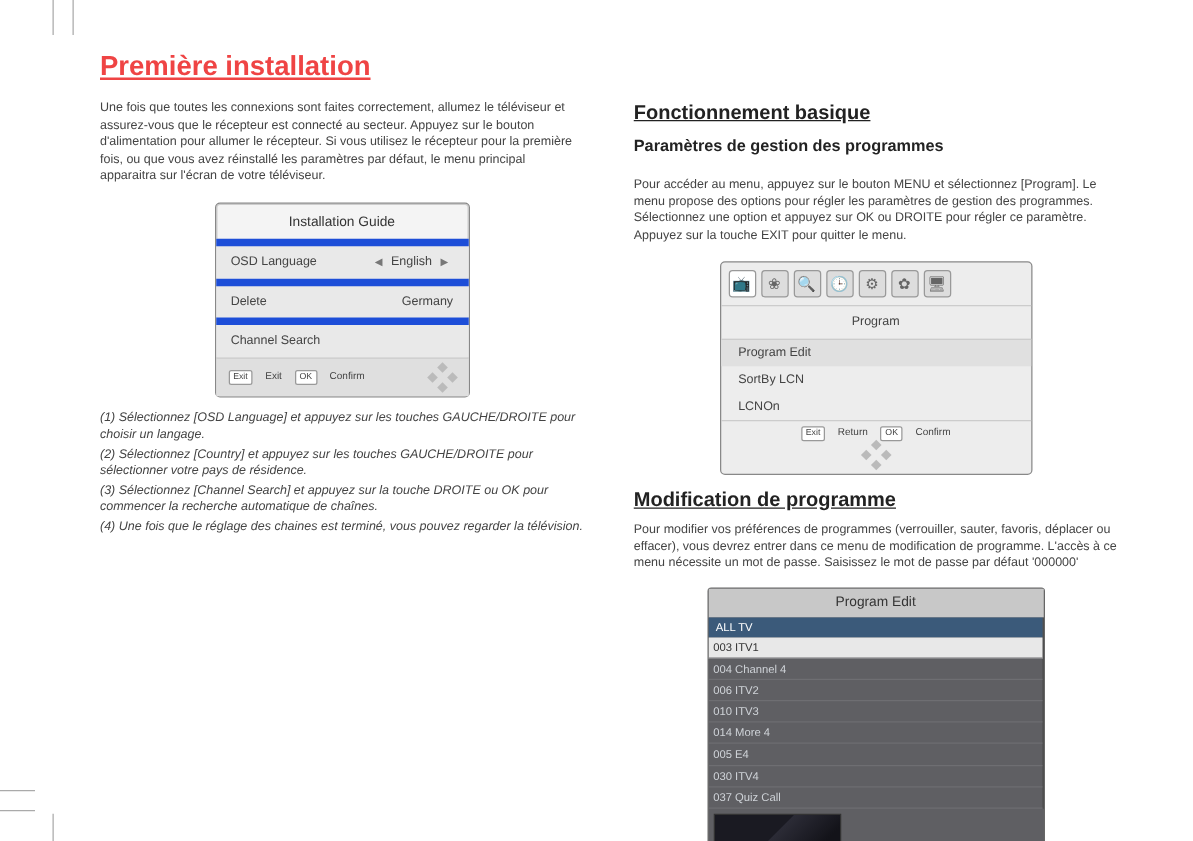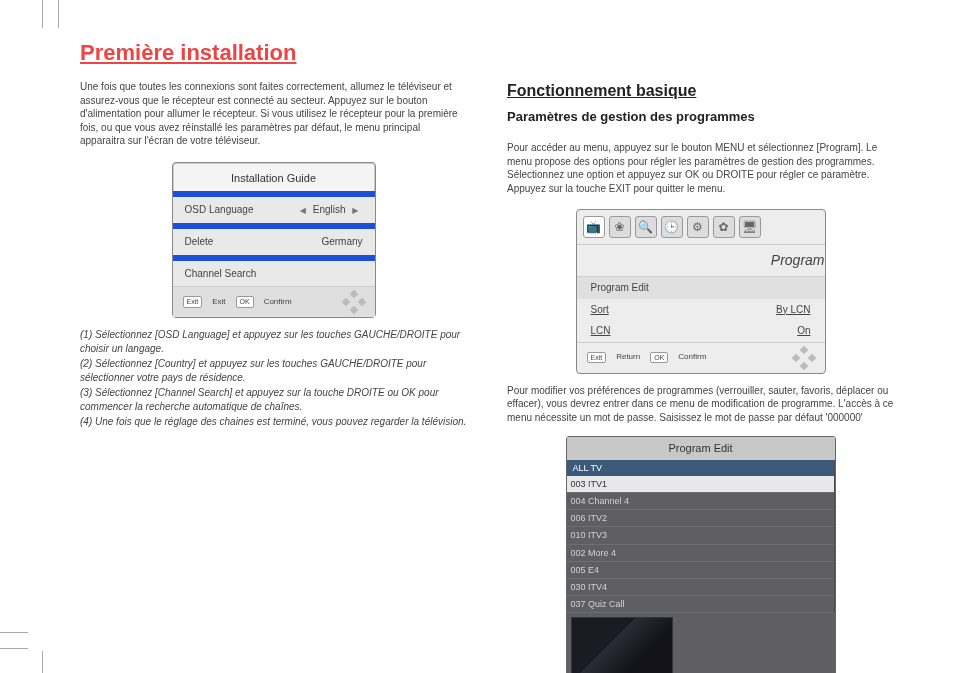--- a/index.html
+++ b/index.html
@@ -59,24 +59,24 @@
   .diamond-nav::before, .diamond-nav::after { content:""; position:absolute; width:6px; height:6px; background:#bbb; transform:rotate(45deg);}
   .diamond-nav::before { left:8px; top:0;} .diamond-nav::after { left:8px; bottom:0;}
   .diamond-nav .dl, .diamond-nav .dr { position:absolute; width:6px; height:6px; background:#bbb; transform:rotate(45deg);}
   .diamond-nav .dl{ left:0; top:8px;} .diamond-nav .dr{ right:0; top:8px;}
 
   
   .osd2 { width: 250px; margin: 14px auto 10px; border:1px solid #888; border-radius:4px; background:#ededed; font-size:10px;}
   .osd2 .iconbar { display:flex; gap:4px; padding:6px; justify-content:flex-start; border-bottom:1px solid #ccc;}
   .iconbar .ico { width:22px; height:22px; border:1px solid #999; border-radius:3px; background:#ddd; display:flex; align-items:center; justify-content:center; font-size:12px; color:#666;}
   .iconbar .ico.sel { background:#fff;}
-  .osd2 .osd-title { text-align:right; padding:6px 0; font-size:14px;font-style:italic;}
+  .osd2 .osd-title { text-align:center; padding:6px 0; font-size:10px;}
   .osd2 .osd-sub { padding:4px 14px; background:#e0e0e0; border-top:1px solid #ccc;}
-  .osd2 .osd-row { display:flex; justify-content:space-between; padding:4px 14px;text-decoration:underline;}
-  .osd2 .osd-footer { display:flex; justify-content:space-between; align-items:center; padding:4px 10px; border-top:1px solid #ccc; font-size:8px;}
+  .osd2 .osd-row { display:flex; padding:4px 14px;}
+  .osd2 .osd-footer { display:flex; justify-content:space-between; align-items:center; padding:4px 10px; border-top:1px solid #ccc; font-size:8px;flex-direction:column;}
 
   
   .osd3 { width: 270px; margin: 12px auto 0; border:1px solid #666; border-radius:3px; background:#5f5f63; color:#ddd; font-size:9px;}
   .osd3 .osd-title { text-align:center; padding:4px 0; background:#c8c8c8; color:#333; font-size:11px;}
   .osd3 .content { display:flex;flex-direction:column; }
   .osd3 .chlist { flex:1; border-right:1px solid #4a4a4a;}
   .osd3 .chlist .hd { background:#3b5a7a; color:#fff; padding:2px 6px; font-size:9px;}
   .osd3 .chlist .row { padding:2px 4px; border-bottom:1px solid #6e6e72; color:#cfd3d8;}
   .osd3 .chlist .row.sel { background:#e8e8e8; color:#333;}
   .osd3 .preview { width:110px; padding:4px; display:flex; flex-direction:column; gap:4px;}
@@ -179,32 +179,33 @@
             <span class="keycap">OK</span>
             <span>Confirm</span>
           </div>
           <div class="diamond-nav">
               <span class="dl"></span>
               <span class="dr"></span>
             </div>
         </div>
       </div>
 
+      <h2 class="sec">Modification de programme</h2>
       <p class="body">Pour modifier vos préférences de programmes (verrouiller, sauter, favoris, déplacer ou effacer), vous devrez entrer dans  ce menu de modification de programme. L'accès à ce menu nécessite un mot de passe. Saisissez le mot de passe par défaut '000000'</p>
 
       <div class="osd3">
         <div class="osd-title">Program Edit</div>
         <div class="content">
           <div class="chlist">
             <div class="hd">ALL TV</div>
             <div class="row sel">003 ITV1</div>
             <div class="row">004 Channel 4</div>
             <div class="row">006 ITV2</div>
             <div class="row">010 ITV3</div>
-            <div class="row">002 More 4</div>
+            <div class="row">014 More 4</div>
             <div class="row">005 E4</div>
             <div class="row">030 ITV4</div>
             <div class="row">037 Quiz Call</div>
           </div>
           <div class="preview">
             <div class="screen"></div>
             <div class="info">21:00-22:30  Secret Smile</div>
             <div class="info">22:30-22:50  ITV News</div>
           </div>
         </div>

